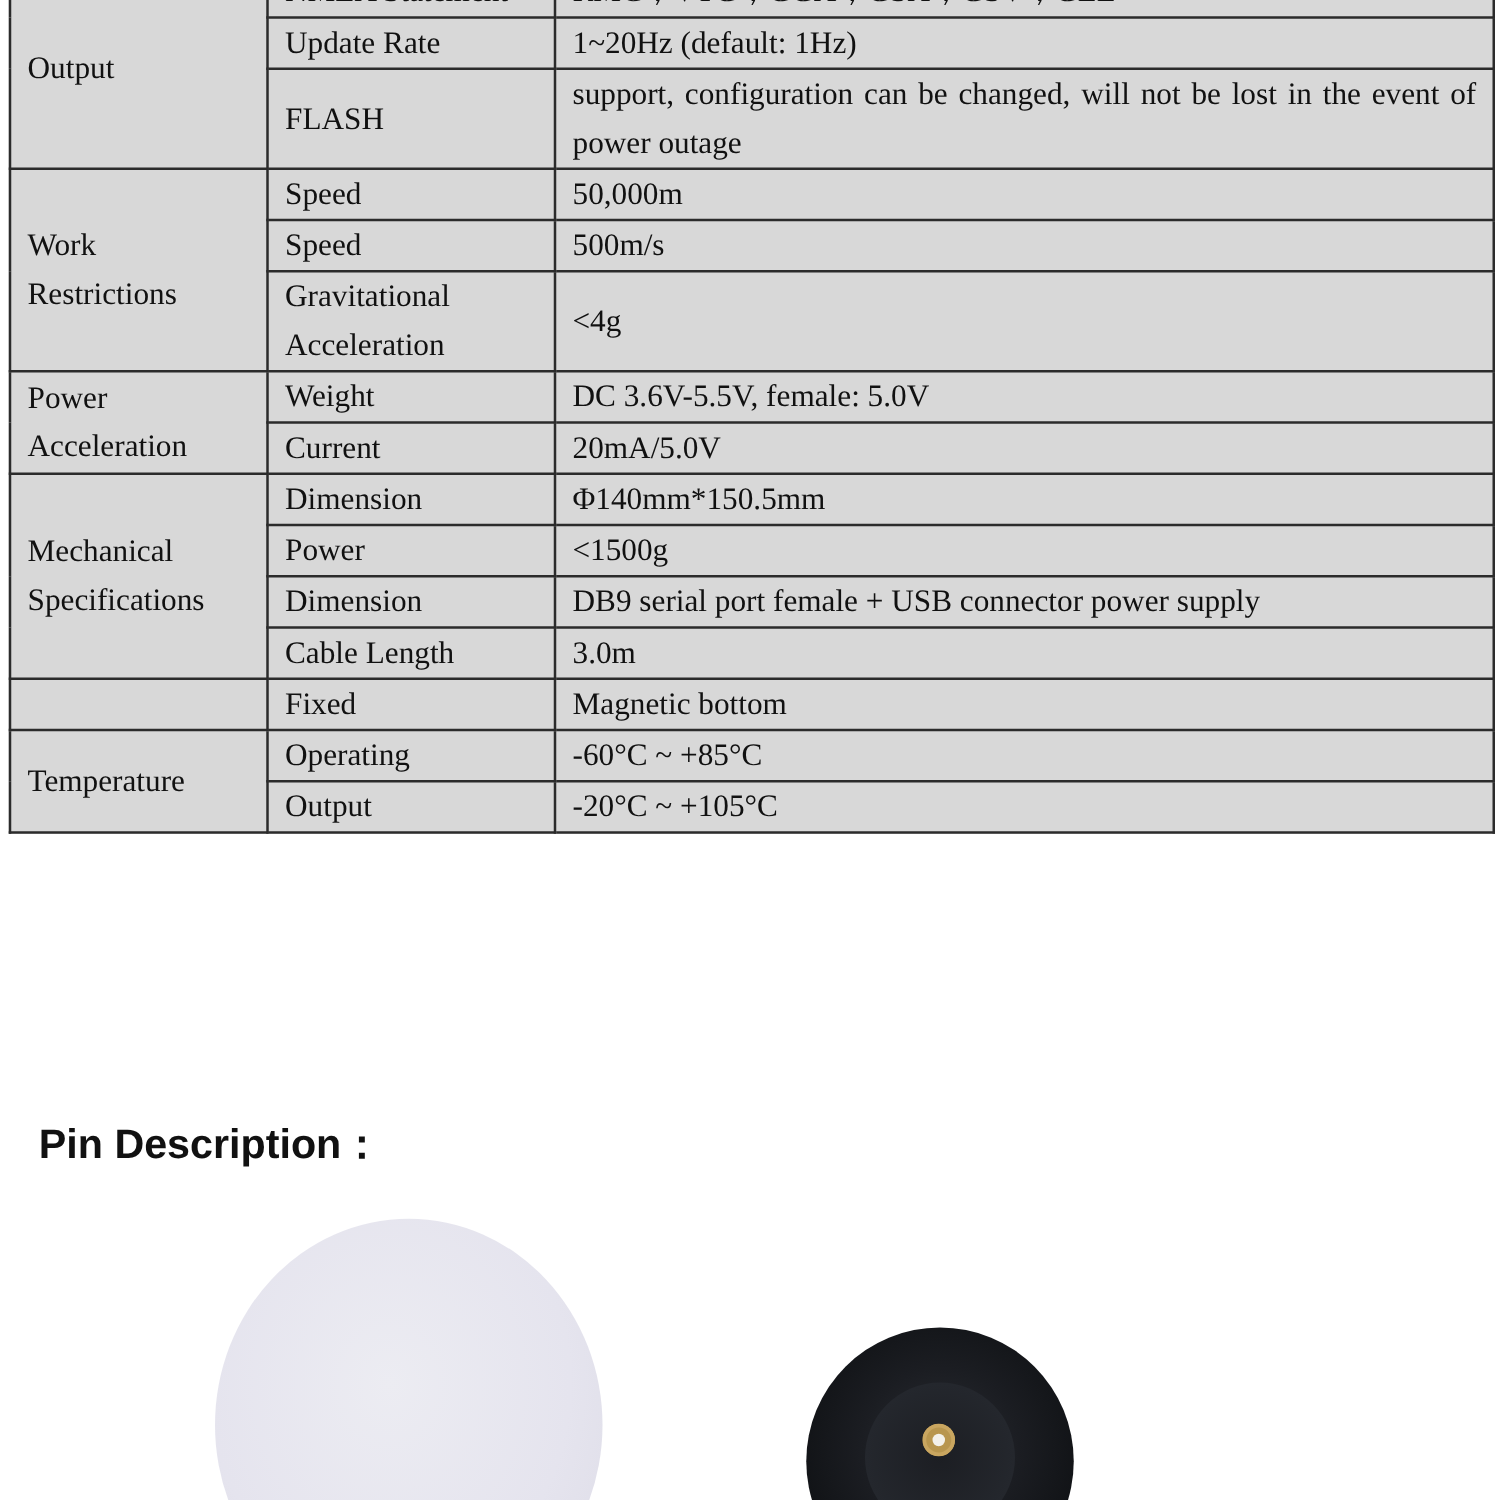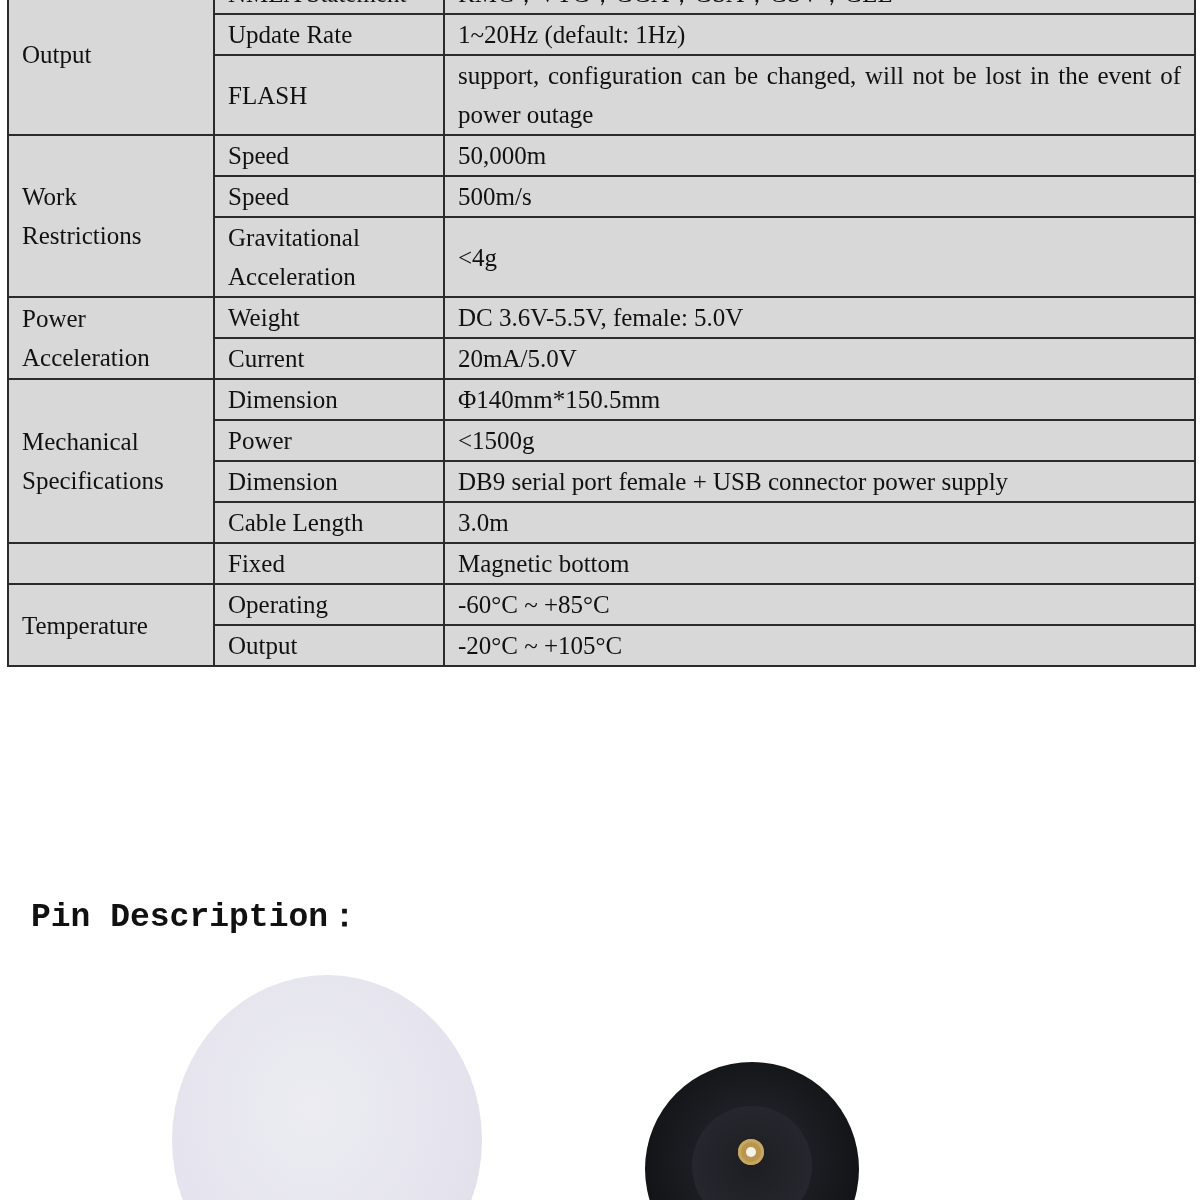--- a/index.html
+++ b/index.html
@@ -6,21 +6,21 @@
     body { width: 1200px; height: 1200px; position: relative; overflow: hidden;
            font-family: "Liberation Serif", "DejaVu Serif", serif; color: #111; }
     .spec-table { position: absolute; left: 7px; top: -28px; border-collapse: collapse;
                   background: #d8d8d8; font-size: 25px; }
     .spec-table td { border: 2px solid #2b2b2b; padding: 0 13px; vertical-align: middle;
                      line-height: 39px; }
     .spec-table td.cat { width: 178px; }
     .spec-table td.param { width: 202px; }
     .spec-table td.val { width: 723px; text-align: justify; }
     .section-title { position: absolute; left: 31px; top: 893px; margin: 0;
-                     font-size: 33px; font-weight: bold; font-family: Liberation Mono, monospace; }
+                     font-size: 33px; font-weight: bold; font-family: Liberation Sans, sans-serif; }
     .product-white { position: absolute; left: 172px; top: 975px; width: 310px; height: 330px;
                      border-radius: 50%;
                      background: radial-gradient(ellipse at 45% 40%, #ececf2 0%, #e5e4ee 60%, #dcdbe6 100%); }
     .product-black { position: absolute; left: 645px; top: 1062px; width: 214px; height: 214px;
                      border-radius: 50%;
                      background: radial-gradient(circle at 50% 45%, #2a2d33 0%, #1b1d22 40%, #101215 75%, #23262c 100%); }
     .product-black .inner { position: absolute; left: 47px; top: 44px; width: 120px; height: 120px;
                             border-radius: 50%;
                             background: radial-gradient(circle at 50% 50%, #1c1e23 0%, #24272d 70%, #181a1e 100%); }
     .product-black .nut { position: absolute; left: 93px; top: 77px; width: 26px; height: 26px;

